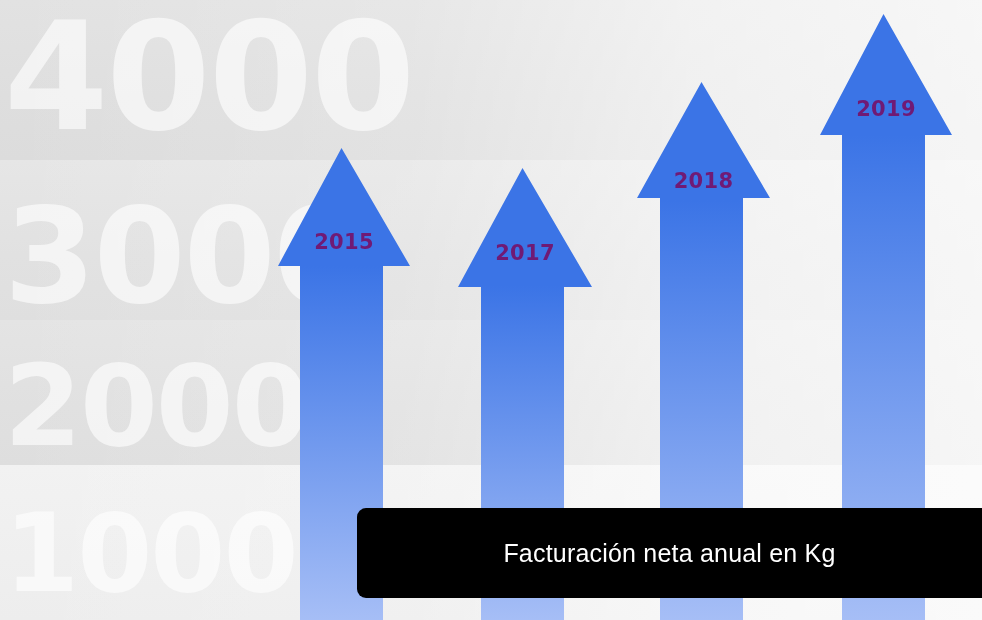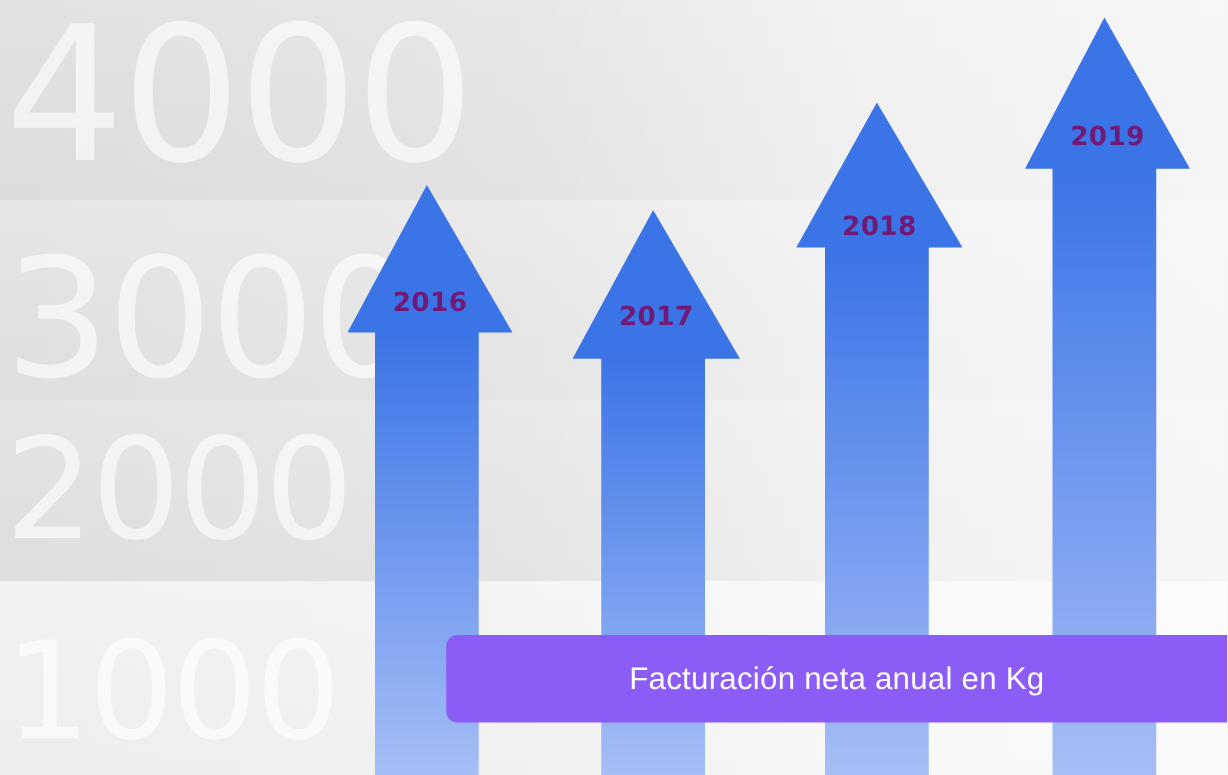--- a/index.html
+++ b/index.html
@@ -53,29 +53,29 @@
   .watermark-layer {
     position: absolute;
     inset: 0;
     z-index: 2;
     pointer-events: none;
   }
   .watermark {
     position: absolute;
     left: 4px;
     font-family: "DejaVu Sans", sans-serif;
-    font-weight: 400;
+    font-weight: 700;
     color: rgba(255,255,255,0.62);
     letter-spacing: -2px;
     line-height: 1;
     white-space: nowrap;
   }
   .wm-4000 { top: 2px;   font-size: 150px; }
   .wm-3000 { top: 190px; font-size: 132px; }
-  .wm-2000 { top: 336px; font-size: 112px; }
+  .wm-2000 { top: 350px; font-size: 112px; }
   .wm-1000 { top: 500px; font-size: 108px; }
 
   
   .arrows-layer {
     position: absolute;
     inset: 0;
     z-index: 3;
   }
   .arrow {
     position: absolute;
@@ -94,22 +94,22 @@
     white-space: nowrap;
     pointer-events: none;
   }
 
   
   .caption-banner {
     position: absolute;
     left: 357px;
     top: 508px;
     width: 625px;
-    height: 70px;
-    background: #8b5cf6;
+    height: 90px;
+    background: #000000;
     border-radius: 9px 0 0 9px;
     display: flex;
     align-items: center;
     justify-content: center;
     z-index: 4;
   }
   .caption-text {
     color: #ffffff;
     font-family: "Liberation Sans", sans-serif;
     font-weight: 400;
@@ -144,21 +144,21 @@
           <defs>
             <linearGradient id="grad-0" x1="0" y1="0" x2="0" y2="1">
               <stop offset="0%" stop-color="#3b74e6"></stop>
               <stop offset="25%" stop-color="#3b74e6"></stop>
               <stop offset="100%" stop-color="#a6beF6"></stop>
             </linearGradient>
           </defs>
           <polygon points="63.5,0 132,118 105,118 105,472 22,472 22,118 0,118" fill="url(#grad-0)"></polygon>
         </svg>
       </div>
-      <div class="year-label" style="left: 278px; width: 132px; top: 230px;">2016</div>
+      <div class="year-label" style="left: 278px; width: 132px; top: 230px;">2015</div>
       <div class="arrow" style="left: 458px; width: 134px; height: 452px;">
         <svg width="134" height="452" viewBox="0 0 134 452">
           <defs>
             <linearGradient id="grad-1" x1="0" y1="0" x2="0" y2="1">
               <stop offset="0%" stop-color="#3b74e6"></stop>
               <stop offset="26%" stop-color="#3b74e6"></stop>
               <stop offset="100%" stop-color="#a6beF6"></stop>
             </linearGradient>
           </defs>
           <polygon points="64.5,0 134,119 106,119 106,452 23,452 23,119 0,119" fill="url(#grad-1)"></polygon>

